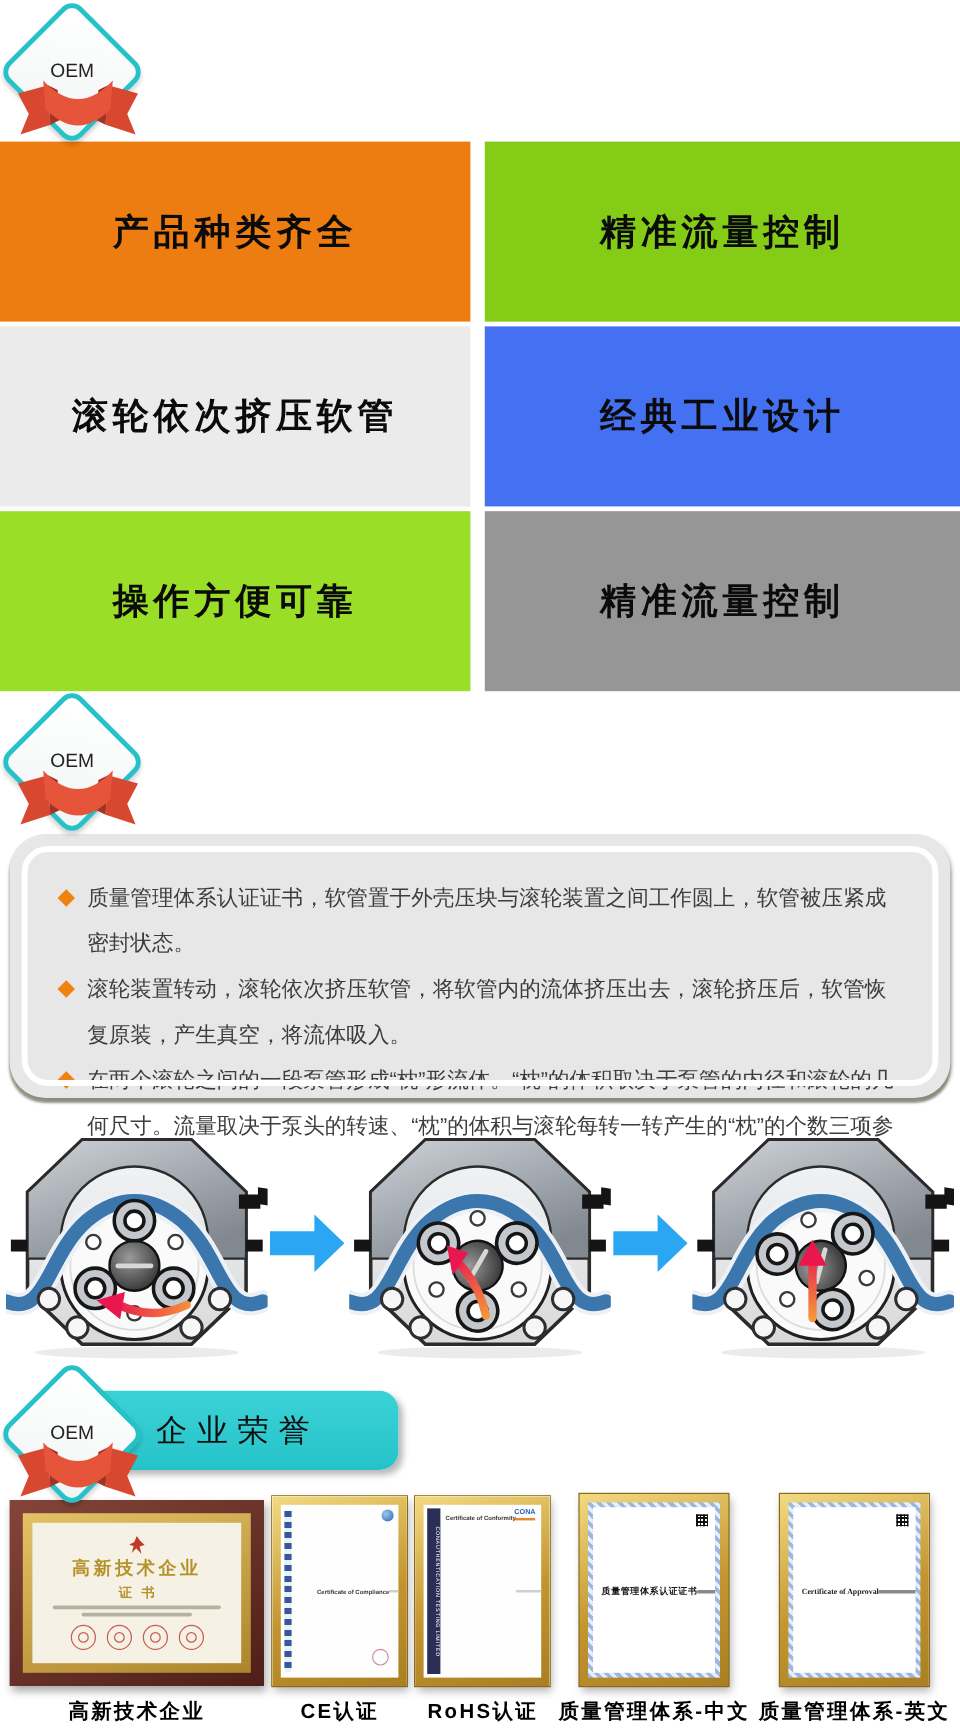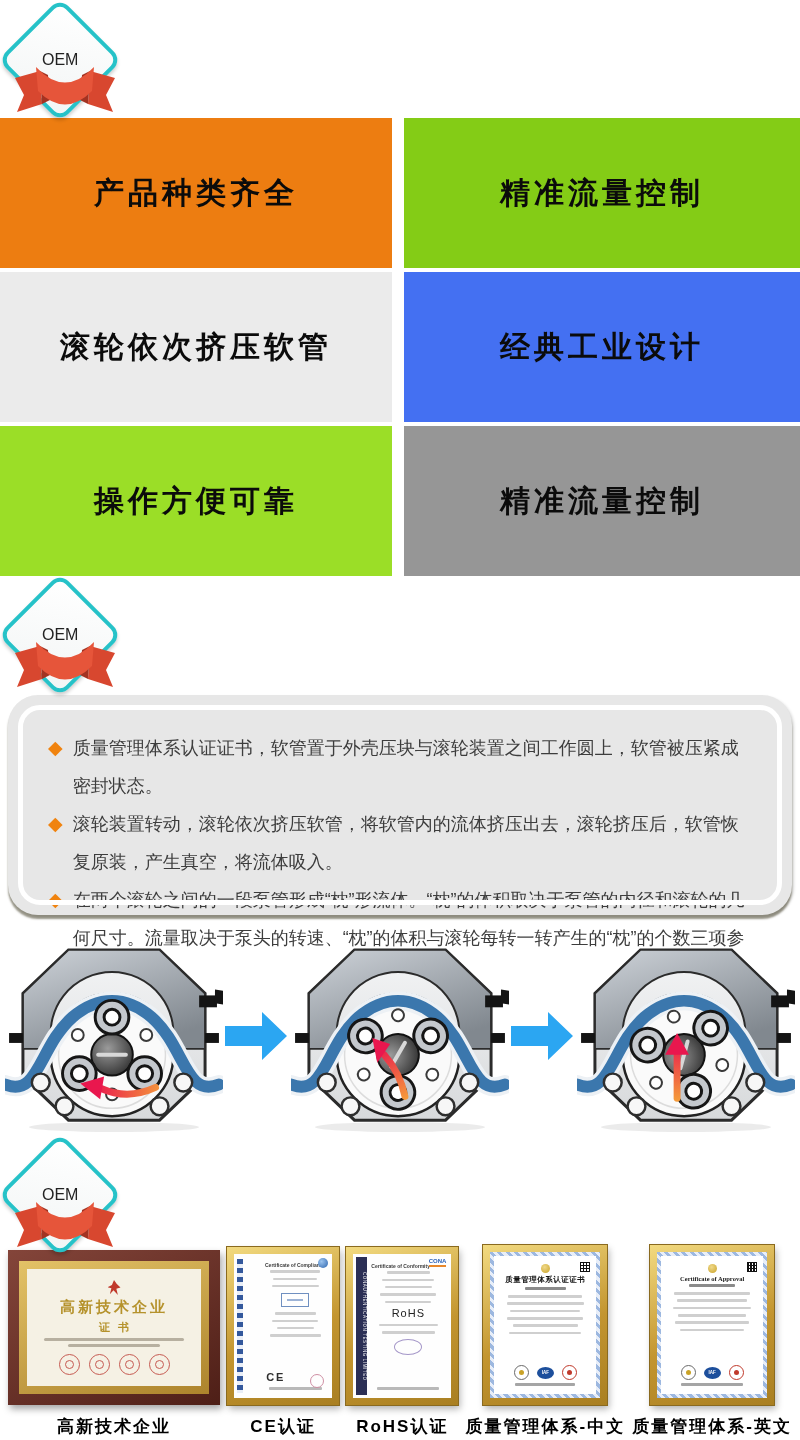--- a/index.html
+++ b/index.html
@@ -63,21 +63,21 @@
   .plq-line{height:3px;background:#b7b0a0;border-radius:2px;}
   .stamps{display:flex;gap:9px;margin-top:4px;}
   .stamp{width:19px;height:19px;border-radius:50%;border:1px solid #c65b52;
     display:flex;align-items:center;justify-content:center;}
   .stamp::after{content:"";width:7px;height:7px;border-radius:50%;border:1px solid #c65b52;}
 
   .gold-frame{box-sizing:border-box;padding:7px;
     background:linear-gradient(160deg,#f2da80,#c3952f 55%,#a97f22);
     box-shadow:0 0 0 1px #8a6a1f,2px 4px 7px rgba(0,0,0,.3);}
   .paper{position:relative;width:100%;height:100%;background:#fefefe;box-sizing:border-box;
-    display:flex;flex-direction:column;align-items:center;overflow:hidden;}
+    display:flex;flex-direction:row;align-items:center;overflow:hidden;}
   .tl{background:#cfcfcf;height:2.5px;border-radius:1px;margin:2.4px 0;flex:0 0 auto;}
 
   .ce-frame{width:112px;height:158px;}
   .ce-paper{padding:6px 6px 6px 30px;}
   .ce-side{position:absolute;left:3px;top:5px;bottom:5px;width:6px;
     background:repeating-linear-gradient(#33589c 0 5px,#e9eef7 5px 9px);}
   .ce-head{font-size:5px;font-weight:bold;color:#3a3a3a;white-space:nowrap;margin-top:2px;}
   .ce-logo{position:absolute;top:4px;right:4px;width:10px;height:10px;border-radius:50%;
     background:radial-gradient(circle at 35% 35%,#9cc4ef,#2c64ad);}
   .ce-box{width:26px;height:12px;border:1px solid #6f8fc0;margin:3px 0;display:flex;
@@ -277,20 +277,23 @@
 
     <svg width="218" height="196" viewBox="0 0 220 198">
       <use href="#pump-body"></use>
       <use href="#pump-rotor" transform="rotate(-75,108,118)"></use>
       <path d="M101,162 L101,116" fill="none" stroke="url(#arrG3)" stroke-width="7" stroke-linecap="round"></path>
       <polygon points="101,96 89,118 113,118" fill="#E9174E"></polygon>
     </svg>
   </div>
 
   <div class="badge" style="left:10px;top:1145px;">
+    <div class="bar">
+      <span class="t">企业荣誉</span>
+    </div>
     <div class="diamond">
       <span class="oem">OEM</span>
     </div>
     <svg class="ribbon" width="122" height="50" viewBox="0 0 122 50">
       <path d="M11,12 L36,5 L38,38 L13,46 L20,29 Z" fill="#d8472f"></path>
       <path d="M111,12 L86,5 L84,38 L109,46 L102,29 Z" fill="#d8472f"></path>
       <path d="M36,5 L38,38 L46,34 L44,9 Z" fill="#a33322"></path>
       <path d="M86,5 L84,38 L76,34 L78,9 Z" fill="#a33322"></path>
       <path d="M32,1 Q61,32 90,1 L88,25 Q61,52 34,25 Z" fill="#e6553a"></path>
     </svg>

